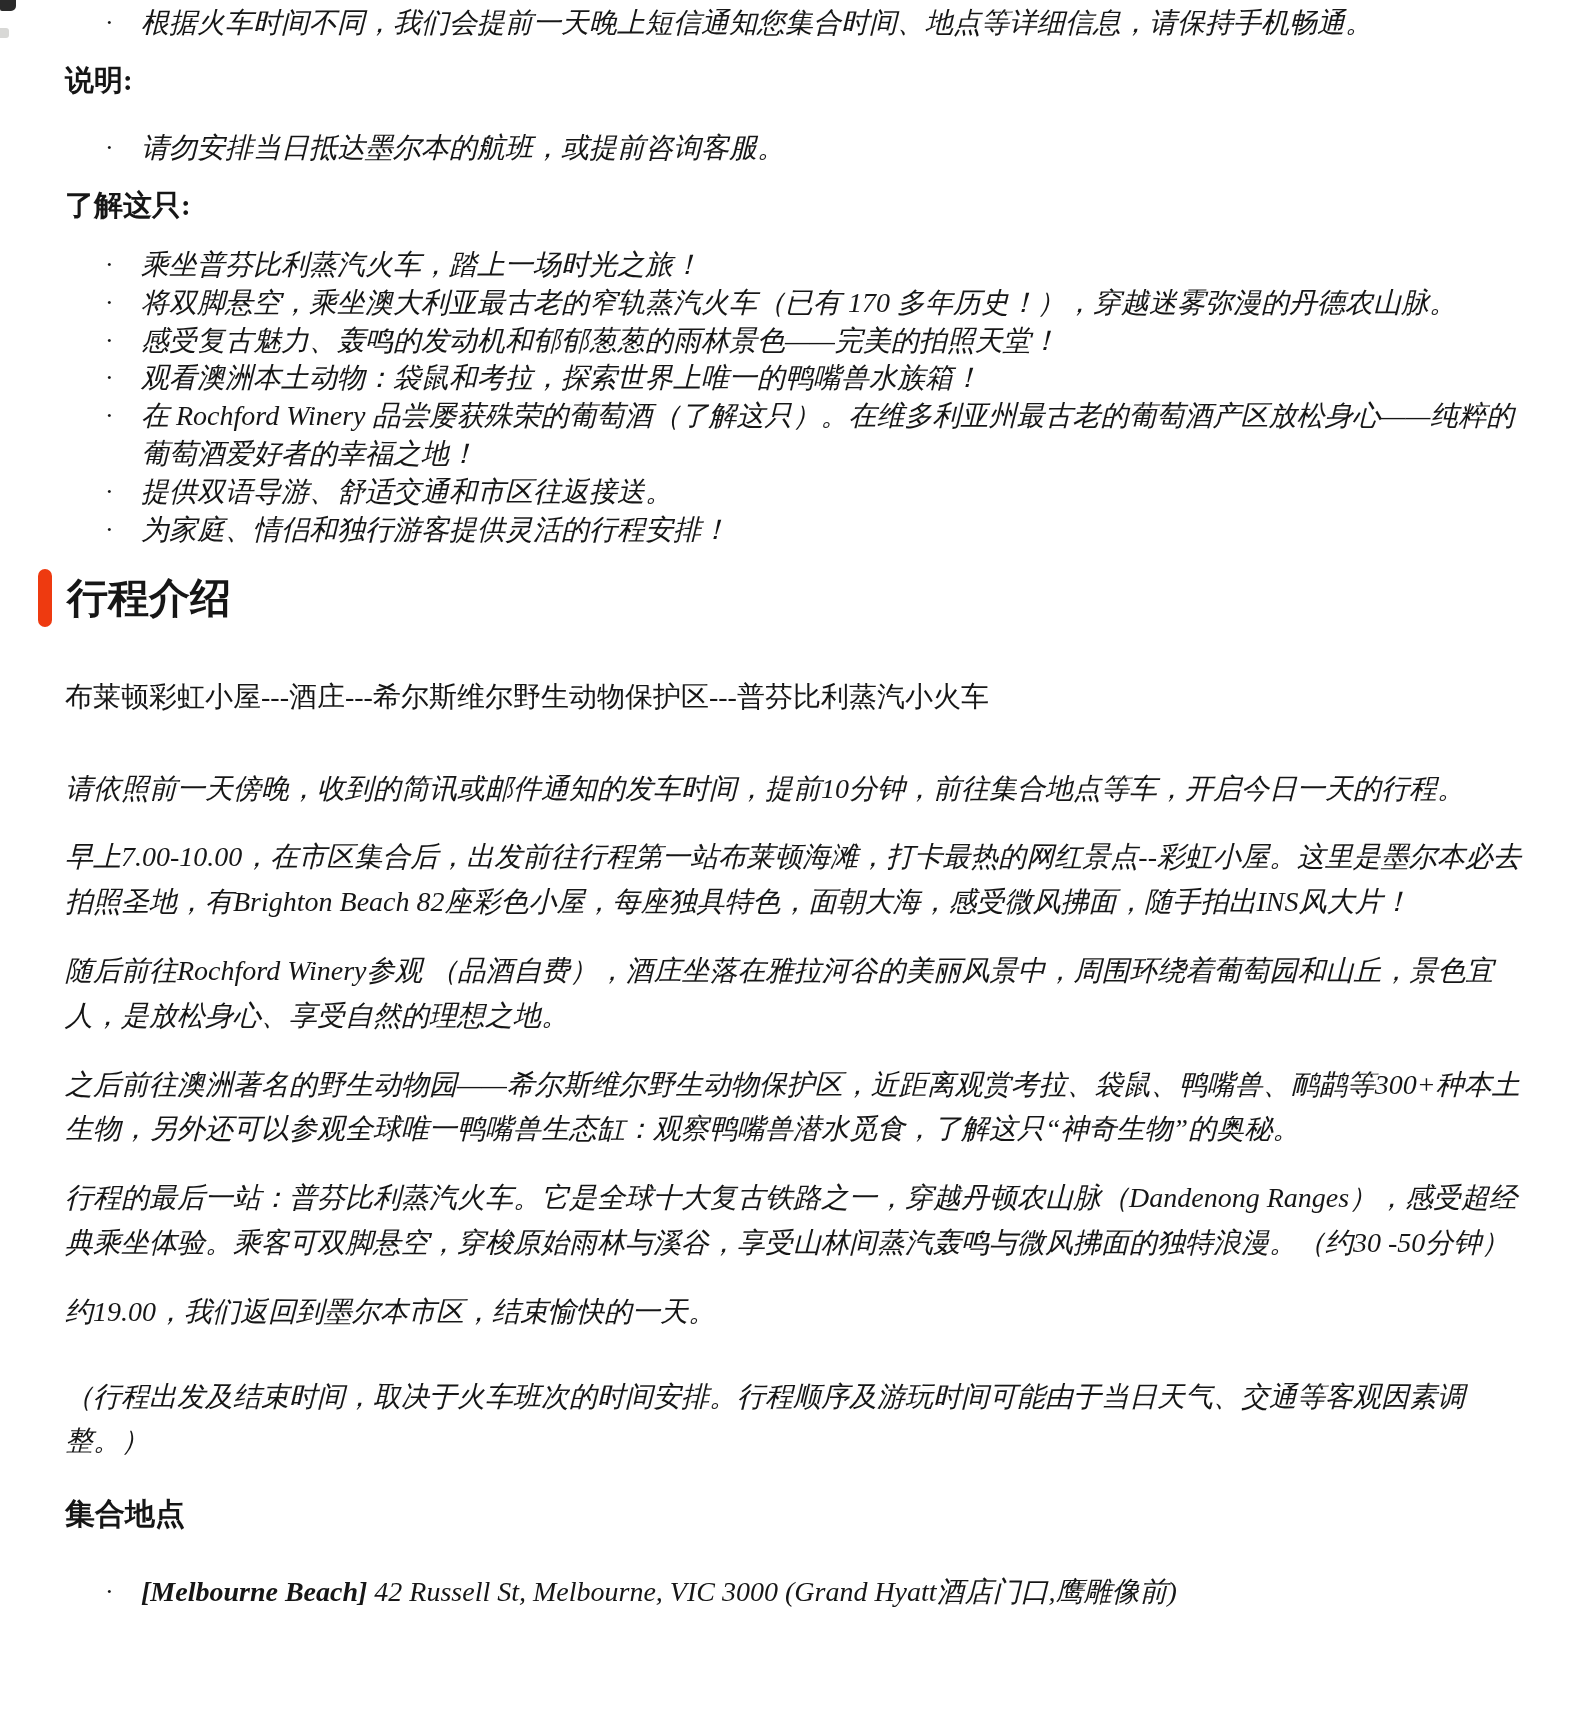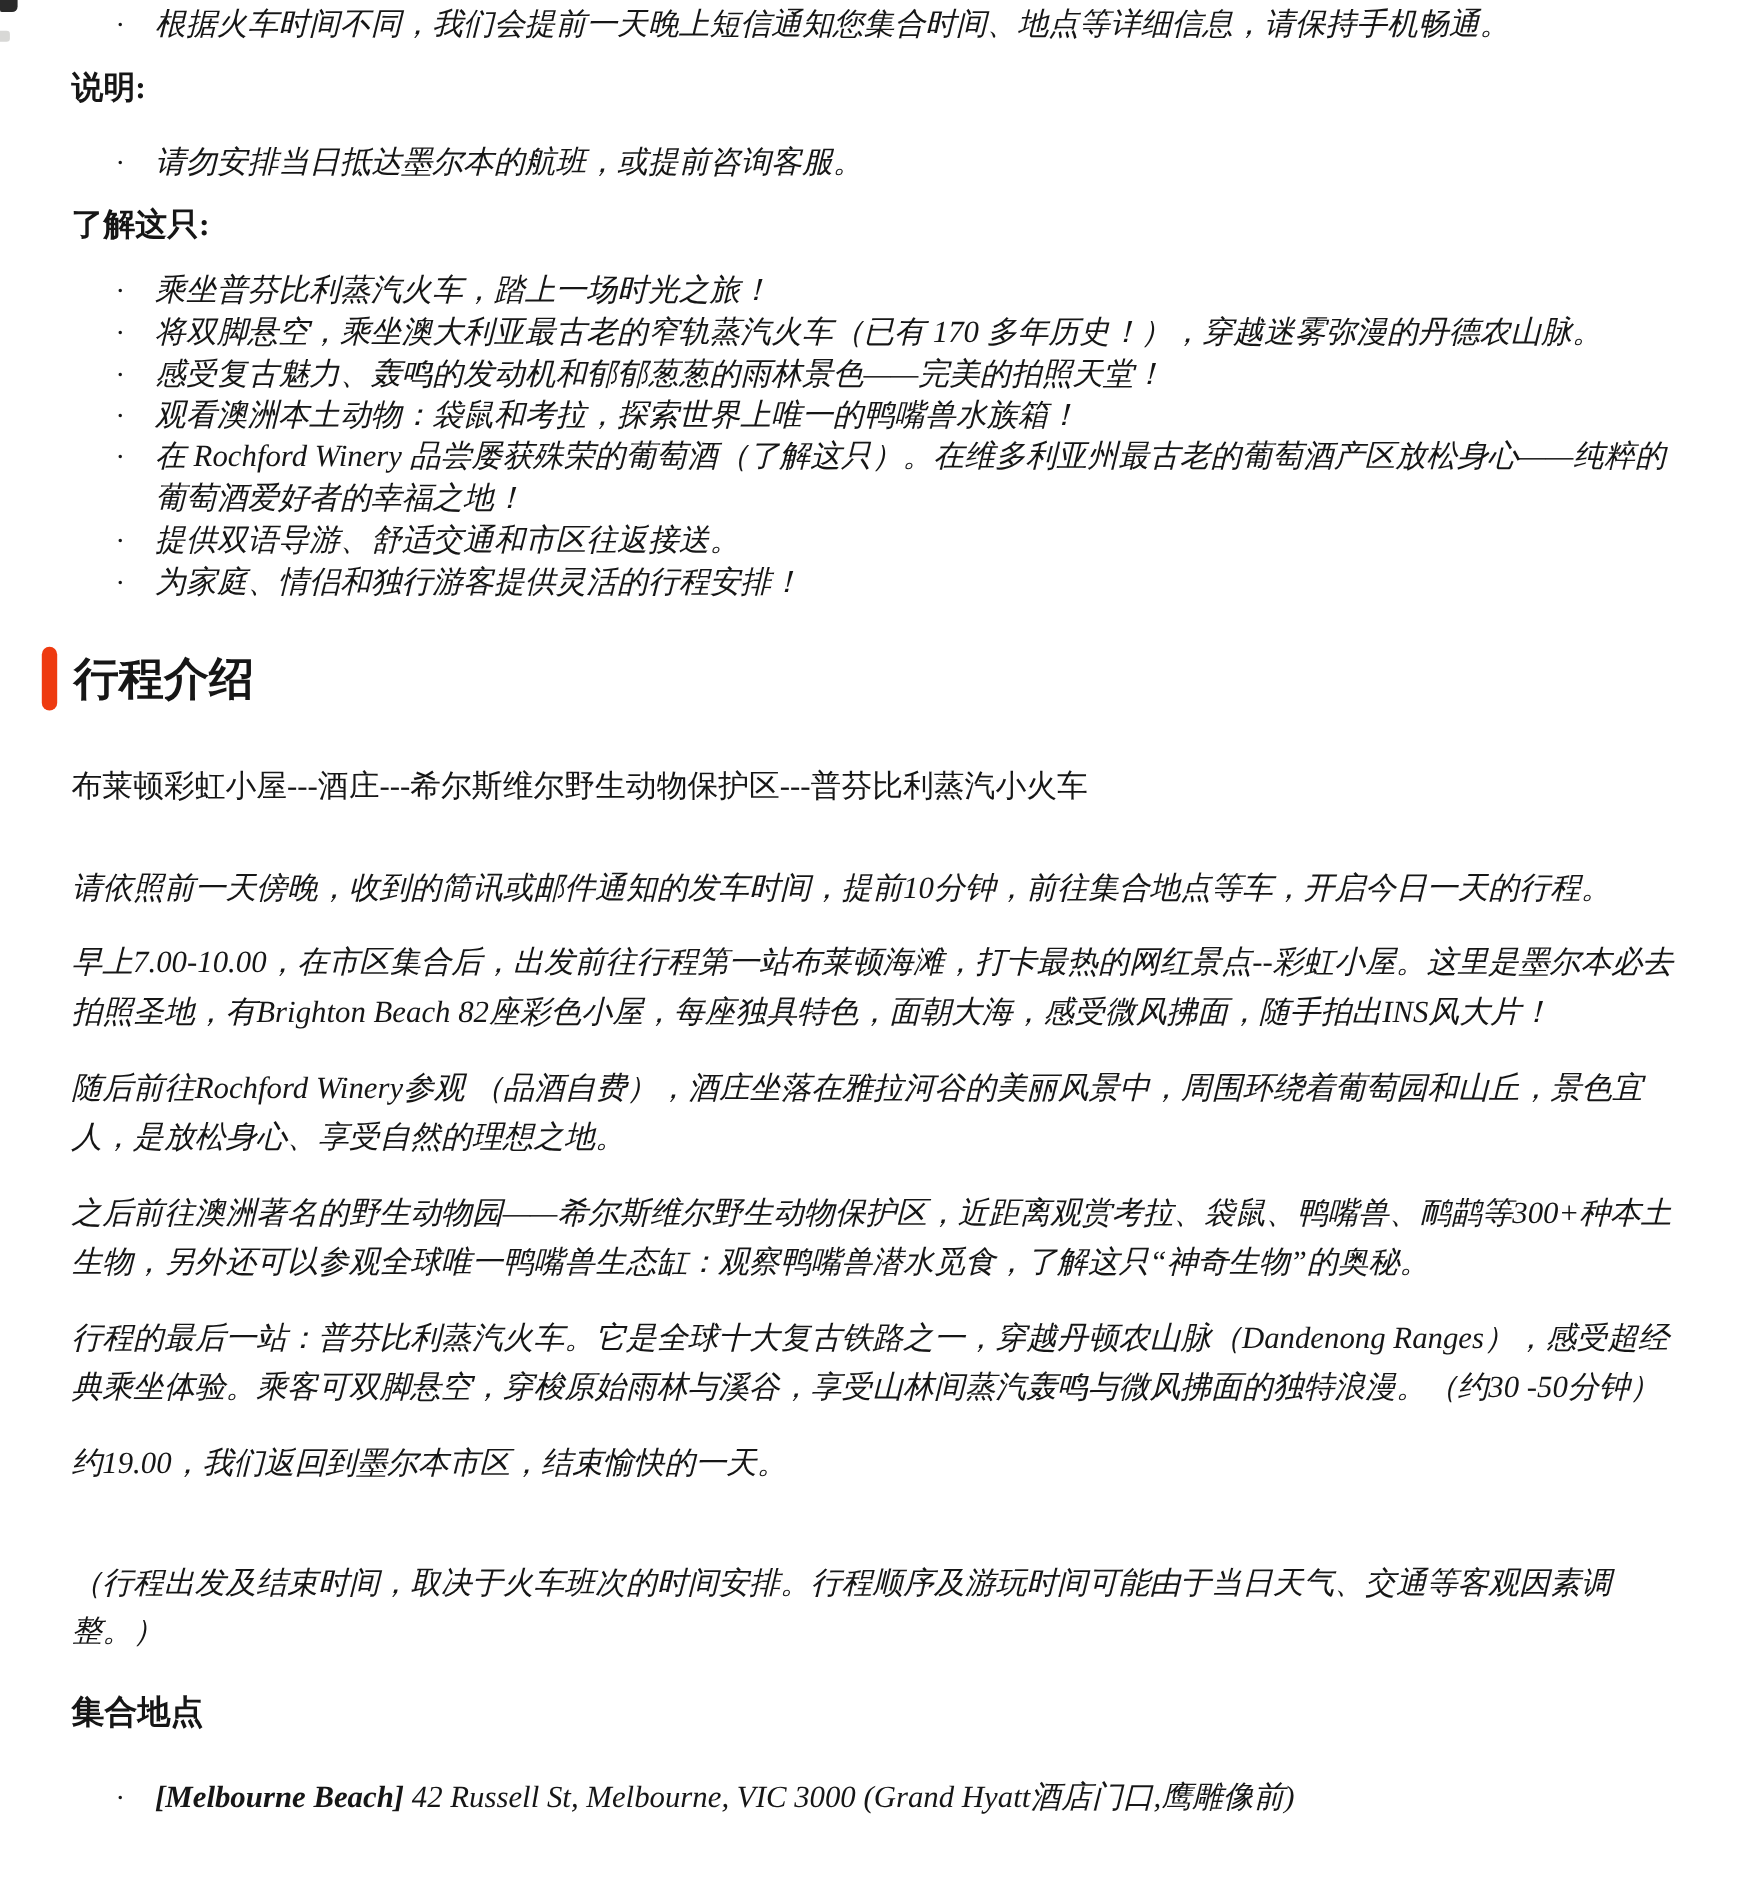--- a/index.html
+++ b/index.html
@@ -42,21 +42,21 @@
     margin: 20px 0 0 0;
     line-height: 1.3;
   }
   .instr-list { margin-top: 30px; }
   .hl-title { margin-top: 20px; }
   .hl-list { margin-top: 21px; }
 
   .big-heading {
     display: flex;
     align-items: center;
-    margin: 40px 0 0 -27px;
+    margin: 21px 0 0 -27px;
   }
   .accent-bar {
     width: 14px;
     height: 58px;
     border-radius: 8px;
     background: #ee3a10;
     margin-right: 15px;
     flex: 0 0 auto;
   }
   .big-heading h1 {
@@ -73,21 +73,21 @@
     line-height: 1.4;
   }
 
   p.para {
     font-size: 28px;
     line-height: 1.6;
     margin: 24px 0 0 0;
     font-style: italic;
   }
   p.para-first { margin-top: 50px; }
-  p.note { margin-top: 64px; }
+  p.note { margin-top: 40px; }
 
   h3.meeting-title { margin-top: 30px; font-size: 30px; }
   .meeting-list { margin-top: 40px; }
   .meeting-list .bold-part { font-weight: bold; }
 </style>
 </head>
 <body>
 
 <div class="artifact-1"></div>
 <div class="artifact-2"></div>

